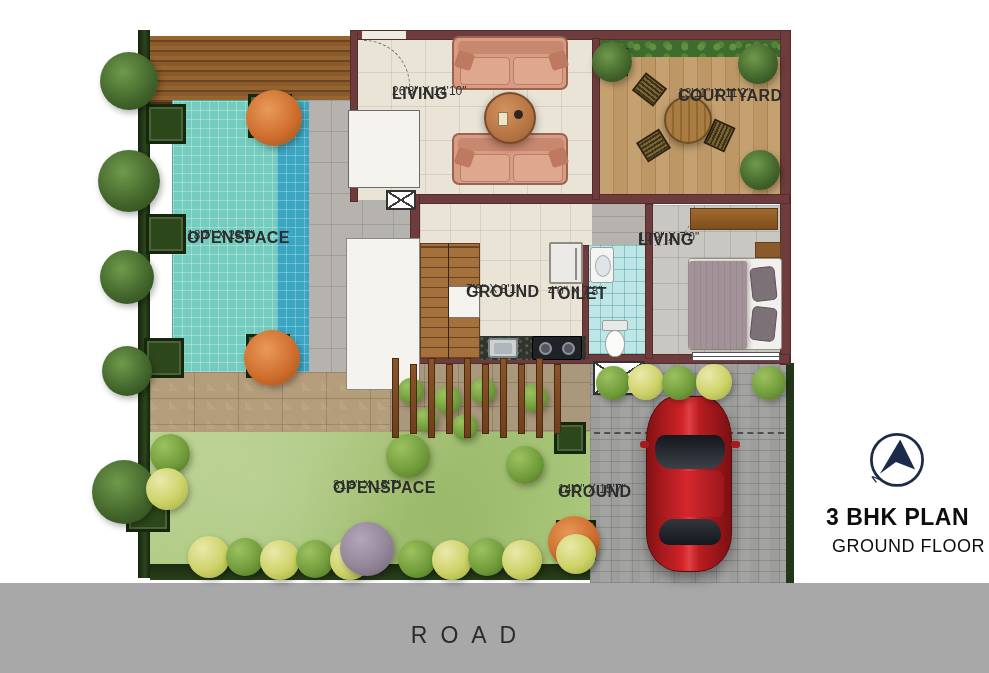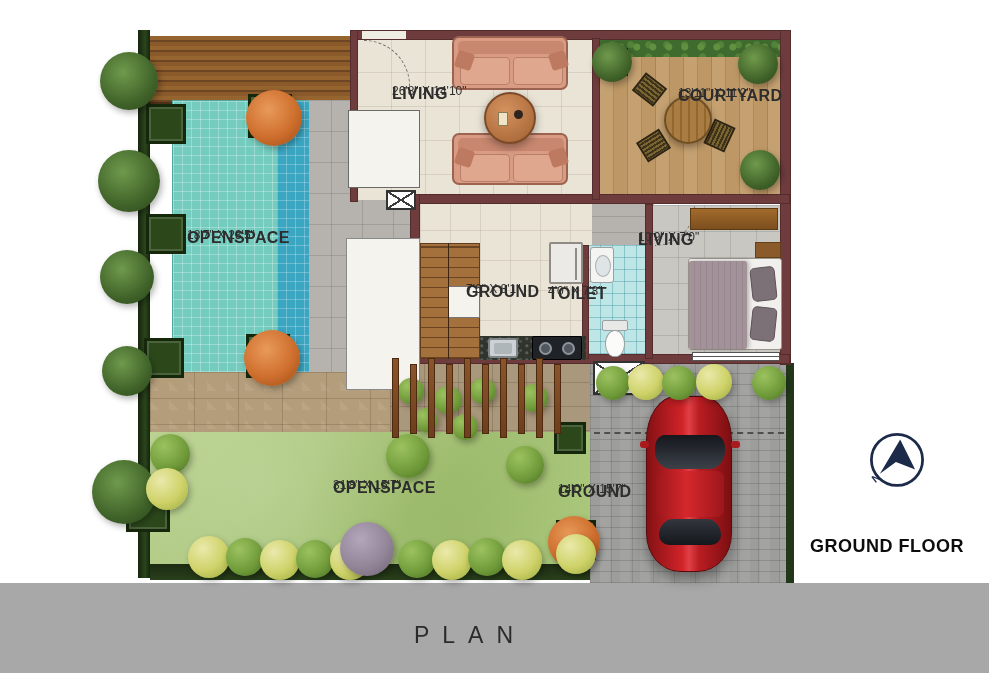--- a/index.html
+++ b/index.html
@@ -209,29 +209,29 @@
 
   
   .rlabel{text-align:center;color:#2d2d2d;line-height:1.3;width:140px;transform:translateX(-50%);}
   .rlabel .rname{position:static;font-size:16px;font-weight:600;letter-spacing:.4px;}
   .rlabel .rdims{position:static;font-size:12px;font-weight:500;}
 
   
   .legend{left:810px;top:430px;width:175px;height:145px;}
   .compass{left:55px;top:0;width:64px;height:64px;}
   .legend-title{left:0;top:74px;width:175px;text-align:center;font-size:23px;font-weight:800;color:#0d0d0d;letter-spacing:.5px;}
-  .legend-sub{left:0;top:106px;width:175px;text-align:left;font-size:18px;font-weight:700;color:#0d0d0d;letter-spacing:.5px;}
+  .legend-sub{left:0;top:106px;width:175px;text-align:right;font-size:18px;font-weight:400;color:#0d0d0d;letter-spacing:.5px;}
 </style>
 </head>
 <body>
 
 <div id="canvas">
 
   <div class="road">
-    <span class="road-label">PLAN</span>
+    <span class="road-label">ROAD</span>
   </div>
 
   <div class="hedge-left"></div>
   <div class="deck-top"></div>
   <div class="stone-gray"></div>
   <div class="pool">
     <div class="pool-deep"></div>
   </div>
   <div class="stone-tan"></div>
   <div class="stone-pergola"></div>
@@ -417,16 +417,17 @@
     <div class="rname">GROUND</div>
     <div class="rdims">14'0" X 15'7"</div>
   </div>
 
   <div class="legend">
     <svg class="compass" viewBox="0 0 60 60">
       <circle cx="30" cy="28" r="24" fill="none" stroke="#1d2b4a" stroke-width="2.6"></circle>
       <path d="M33 9 L47 37 L29 30 L14 41 Z" fill="#1d2b4a"></path>
       <text x="7" y="48" font-size="10" font-weight="bold" fill="#1d2b4a" transform="rotate(-38 11 45)">N</text>
     </svg>
+    <div class="legend-title">3 BHK PLAN</div>
     <div class="legend-sub">GROUND FLOOR</div>
   </div>
 
 </div>
 
 </body></html>

